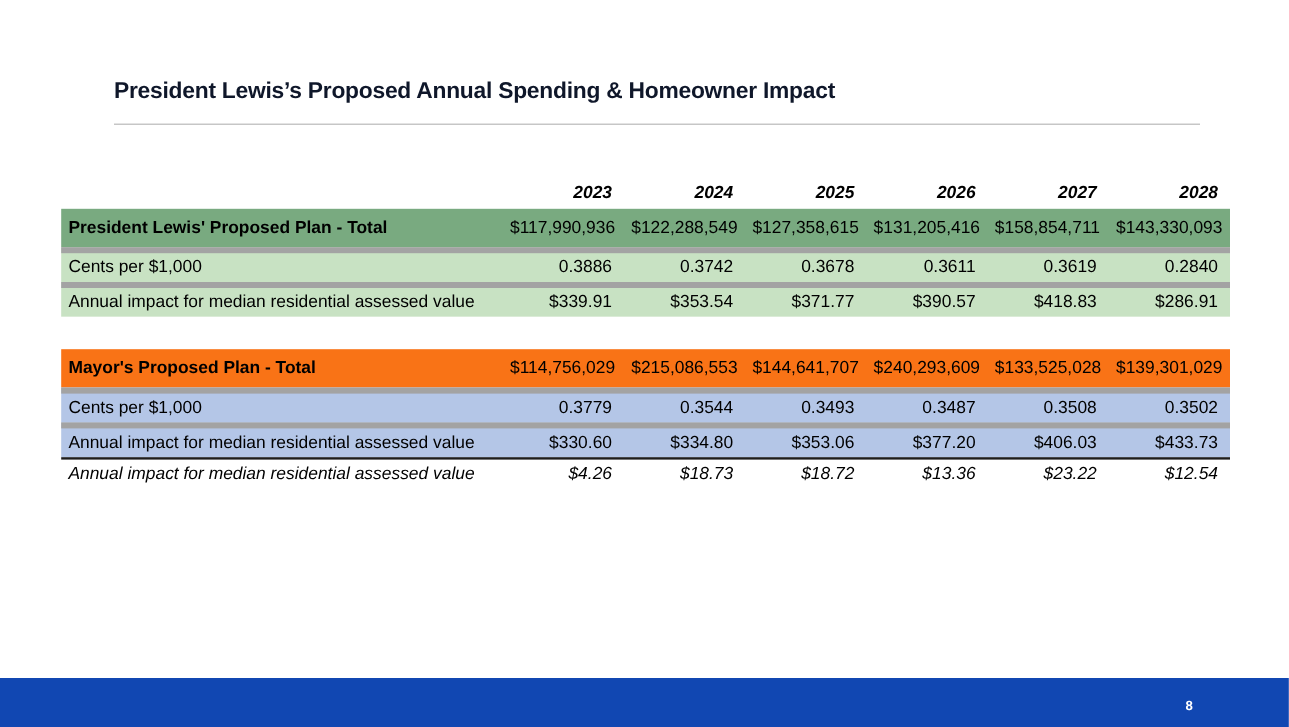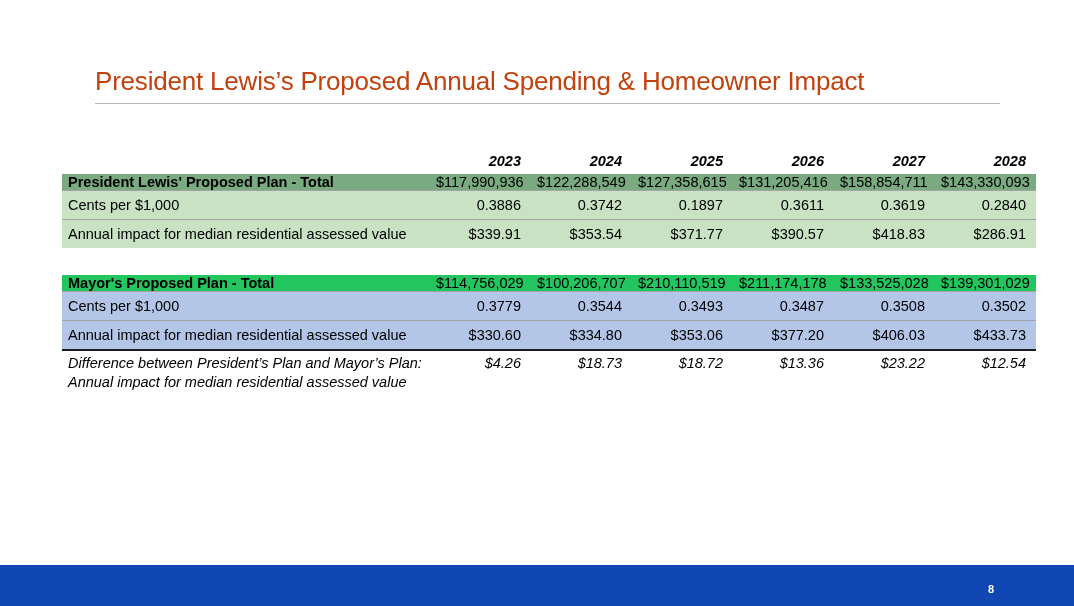--- a/index.html
+++ b/index.html
@@ -6,46 +6,46 @@
   html,body { width:1074px; height:606px; }
   body {
     font-family:"Liberation Sans", sans-serif;
     background:#ffffff;
     position:relative;
     overflow:hidden;
     color:#000;
   }
   .title {
     position:absolute; left:95px; top:66px;
-    font-size:26px; font-weight:400; letter-spacing:-0.2px;
-    color:#c2410c;
+    font-size:19px; font-weight:700; letter-spacing:-0.2px;
+    color:#0f172a;
     white-space:nowrap;
   }
   .title-rule {
     position:absolute; left:95px; top:103px;
     width:905px; height:1px; background:#b9b9b9;
   }
   .table {
-    position:absolute; left:62px; top:147px; width:974px;
+    position:absolute; left:51px; top:147px; width:974px;
     font-size:14.5px;
   }
   .row {
     display:grid;
     grid-template-columns:368px repeat(6, 1fr);
     align-items:center;
   }
   .cell { padding-left:6px; overflow:hidden; white-space:nowrap; }
   .val  { text-align:right; padding-right:10px; }
   .yearhead { height:27px; font-weight:700; font-style:italic; }
-  .sec-head { height:16px; }
+  .sec-head { height:32px; }
   .sec-head .label { font-weight:700; }
-  .data-row { height:29px; border-top:1px solid #a3a3a3; }
+  .data-row { height:29px; border-top:5px solid #a3a3a3; }
   .green-head { background:#79aa80; }
   .green-row  { background:#c8e2c3; }
-  .blue-head  { background:#22c55e; }
+  .blue-head  { background:#f97316; }
   .blue-row   { background:#b4c6e7; }
   .spacer { height:27px; background:#ffffff; }
   .diff-row {
     border-top:2px solid #1d1d1d;
     align-items:start;
     font-style:italic;
     padding-top:3px;
   }
   .diff-row .cell { line-height:19px; }
   .footer {
@@ -85,44 +85,44 @@
       <div class="cell val">$127,358,615</div>
       <div class="cell val">$131,205,416</div>
       <div class="cell val">$158,854,711</div>
       <div class="cell val">$143,330,093</div>
     </div>
 
     <div class="row data-row green-row">
       <div class="cell label">Cents per $1,000</div>
       <div class="cell val">0.3886</div>
       <div class="cell val">0.3742</div>
-      <div class="cell val">0.1897</div>
+      <div class="cell val">0.3678</div>
       <div class="cell val">0.3611</div>
       <div class="cell val">0.3619</div>
       <div class="cell val">0.2840</div>
     </div>
 
     <div class="row data-row green-row">
       <div class="cell label">Annual impact for median residential assessed value</div>
       <div class="cell val">$339.91</div>
       <div class="cell val">$353.54</div>
       <div class="cell val">$371.77</div>
       <div class="cell val">$390.57</div>
       <div class="cell val">$418.83</div>
       <div class="cell val">$286.91</div>
     </div>
 
     <div class="spacer"></div>
 
     <div class="row sec-head blue-head">
       <div class="cell label">Mayor's Proposed Plan - Total</div>
       <div class="cell val">$114,756,029</div>
-      <div class="cell val">$100,206,707</div>
-      <div class="cell val">$210,110,519</div>
-      <div class="cell val">$211,174,178</div>
+      <div class="cell val">$215,086,553</div>
+      <div class="cell val">$144,641,707</div>
+      <div class="cell val">$240,293,609</div>
       <div class="cell val">$133,525,028</div>
       <div class="cell val">$139,301,029</div>
     </div>
 
     <div class="row data-row blue-row">
       <div class="cell label">Cents per $1,000</div>
       <div class="cell val">0.3779</div>
       <div class="cell val">0.3544</div>
       <div class="cell val">0.3493</div>
       <div class="cell val">0.3487</div>
@@ -135,21 +135,20 @@
       <div class="cell val">$330.60</div>
       <div class="cell val">$334.80</div>
       <div class="cell val">$353.06</div>
       <div class="cell val">$377.20</div>
       <div class="cell val">$406.03</div>
       <div class="cell val">$433.73</div>
     </div>
 
     <div class="row diff-row">
       <div class="cell label">
-        <div>Difference between President’s Plan and Mayor’s Plan:</div>
         <div>Annual impact for median residential assessed value</div>
       </div>
       <div class="cell val">$4.26</div>
       <div class="cell val">$18.73</div>
       <div class="cell val">$18.72</div>
       <div class="cell val">$13.36</div>
       <div class="cell val">$23.22</div>
       <div class="cell val">$12.54</div>
     </div>
 

